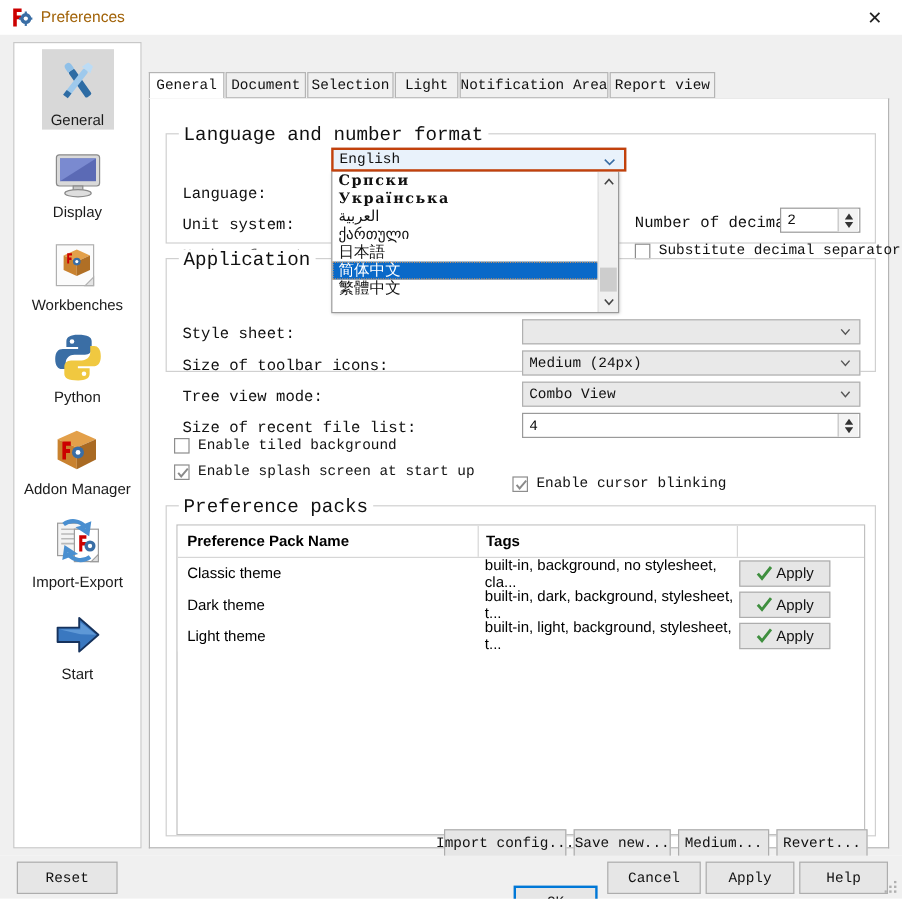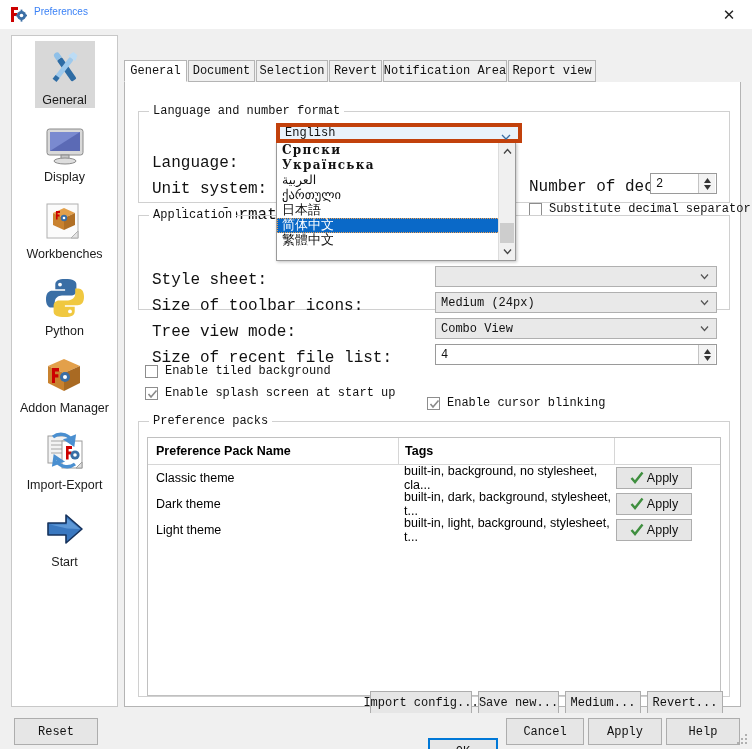--- a/index.html
+++ b/index.html
@@ -18,21 +18,21 @@
   
   #titlebar {
     position: absolute; left: 0; top: 0; width: 752px; height: 29px;
     background: #ffffff;
   }
   #app-icon {
     position: absolute; left: 10px; top: 6px; width: 17px; height: 17px;
   }
   #title-text {
     position: absolute; left: 34px; top: 6px;
-    font-size: 10px; color: #3b82f6;
+    font-size: 13px; color: #a16207;
     font-family: "Liberation Sans", sans-serif;
   }
   #close-btn {
     position: absolute; right: 0px; top: 0px; width: 46px; height: 29px;
     display: flex; align-items: center; justify-content: center;
     color: #222; font-size: 15px;
   }
 
   
   #dialog-body {
@@ -107,28 +107,28 @@
   .group {
     position: absolute;
     border: 1px solid #d0d0d0;
     box-sizing: border-box;
     background: transparent;
   }
   .group > .gtitle {
     position: absolute; top: -8px; left: 10px;
     background: #ffffff; padding: 0 4px;
     font-family: "Liberation Mono", monospace;
-    font-size: 12px; color: #111;
+    font-size: 16px; color: #111;
     white-space: nowrap;
   }
 
   .flabel {
     position: absolute;
     font-family: "Liberation Mono", monospace;
-    font-size: 16px; color: #111;
+    font-size: 13px; color: #111;
     white-space: nowrap;
   }
 
   
   .combo {
     position: absolute; height: 21px; box-sizing: border-box;
     background: #e9e9e9;
     border: 1px solid #b0b0b0;
     display: flex; align-items: center;
     font-family: "Liberation Mono", monospace;
@@ -259,21 +259,21 @@
   #lang-scroll .sb-arrow {
     width: 16px; height: 17px; display:flex; align-items:center; justify-content:center;
     background:#f0f0f0;
   }
   #lang-scroll .sb-thumb {
     position:absolute; left:1px; width:14px; background:#cdcdcd;
   }
   
   #lang-head {
     position: absolute; left: 276px; top: 94px; width: 246px; height: 20px;
-    background: #e9f2fb; border: 4px solid #c2410c;
+    background: #e9f2fb; border: 2px solid #c2410c;
     box-sizing: border-box;
     display:flex; align-items:center; padding-left:5px;
     font-family: "Liberation Mono", monospace;
     font-size: 12px; color:#111;
     z-index: 51;
   }
   #lang-head .arrow { position:absolute; right:7px; top:5px; width:10px; height:10px;}
 </style>
 </head>
 <body>
@@ -419,21 +419,21 @@
     </div>
   </div>
 
   <div id="rightpanel">
 
     <div id="tabstrip">
       <div class="tabline"></div>
       <div class="tab active" style="left:0px;width:63px;">General</div>
       <div class="tab" style="left:64px;width:67px;">Document</div>
       <div class="tab" style="left:132px;width:72px;">Selection</div>
-      <div class="tab" style="left:205px;width:53px;">Revert</div>
+      <div class="tab" style="left:205px;width:53px;">Light</div>
       <div class="tab" style="left:259px;width:124px;">Notification Area</div>
       <div class="tab" style="left:384px;width:88px;">Report view</div>
     </div>
 
     <div id="tabpage">
 
       <div class="group" style="left:13px; top:29px; width:592px; height:92px;">
         <span class="gtitle">Language and number format</span>
       </div>
 

